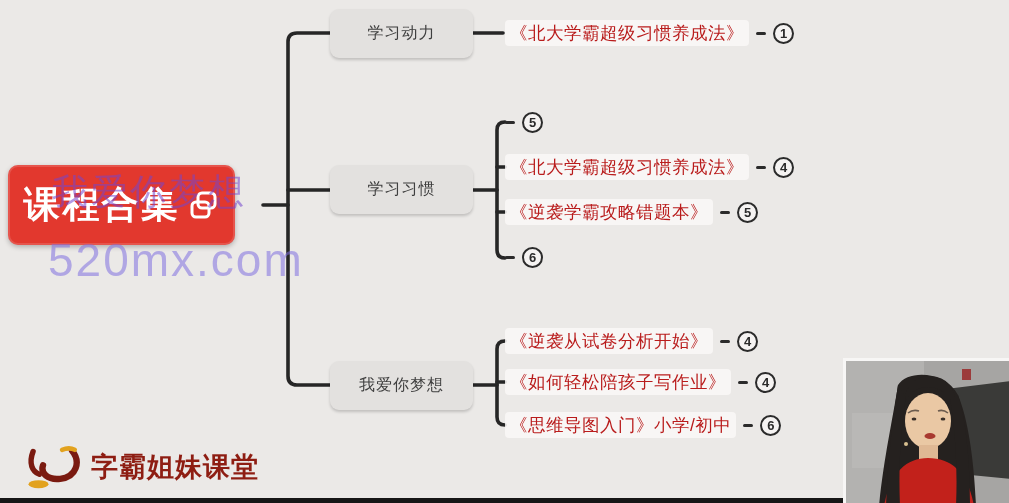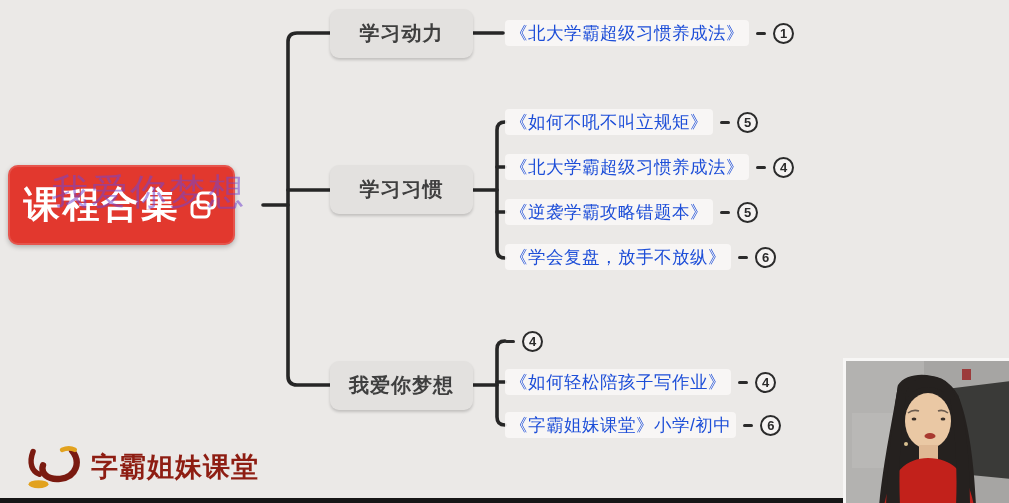--- a/index.html
+++ b/index.html
@@ -14,31 +14,31 @@
     left:8px;top:165px;width:227px;height:80px;z-index:2;
     background:#e2382e;border-radius:10px;
     box-shadow:0 2px 5px rgba(0,0,0,0.25), inset 0 0 0 2px rgba(255,255,255,0.15);
     color:#fff;font-size:37px;font-weight:bold;letter-spacing:2px;
   }
   .root-node .link-ic{margin-left:8px;}
   .branch-node{
     width:143px;height:49px;z-index:2;
     background:#e3e1df;border-radius:9px;
     box-shadow:0 2px 3px rgba(0,0,0,0.18);
-    color:#3f3f3f;font-size:20px;letter-spacing:1px;font-weight:bold;
+    color:#3f3f3f;font-size:16px;letter-spacing:1px;
   }
   .b1{left:330px;top:9px;}
   .b2{left:330px;top:165px;text-align:center;}
   .b3{left:330px;top:361px;}
   .leaf{
     position:absolute;left:505px;height:26px;z-index:2;
     display:flex;align-items:center;gap:7px;white-space:nowrap;
   }
   .leaf-title{
-    font-size:17.5px;color:#1d4ed8;letter-spacing:0.5px;
+    font-size:17.5px;color:#b91c1c;letter-spacing:0.5px;
     background:rgba(250,248,247,0.85);padding:1px 5px;border-radius:4px;
   }
   .dash{display:inline-block;width:10px;height:3px;background:#2b2b2b;border-radius:2px;}
   .count-badge{
     display:inline-flex;align-items:center;justify-content:center;
     width:17px;height:17px;border:2.5px solid #2b2b2b;border-radius:50%;
     background:#f5f3f2;font-size:13px;color:#2b2b2b;font-weight:bold;
   }
   .wm1{
     position:absolute;left:52px;top:168px;z-index:50;
@@ -104,56 +104,56 @@
     <span>我爱你梦想</span>
   </div>
 
   <div class="leaf" style="top:20px">
     <span class="leaf-title">《北大学霸超级习惯养成法》</span>
     <span class="dash"></span>
     <span class="count-badge">1</span>
   </div>
 
   <div class="leaf" style="top:109px">
-    <span class="leaf-title">《如何不吼不叫立规矩》</span>
     <span class="dash"></span>
     <span class="count-badge">5</span>
   </div>
   <div class="leaf" style="top:154px">
     <span class="leaf-title">《北大学霸超级习惯养成法》</span>
     <span class="dash"></span>
     <span class="count-badge">4</span>
   </div>
   <div class="leaf" style="top:199px">
     <span class="leaf-title">《逆袭学霸攻略错题本》</span>
     <span class="dash"></span>
     <span class="count-badge">5</span>
   </div>
   <div class="leaf" style="top:244px">
-    <span class="leaf-title">《学会复盘，放手不放纵》</span>
     <span class="dash"></span>
     <span class="count-badge">6</span>
   </div>
 
   <div class="leaf" style="top:328px">
+    <span class="leaf-title">《逆袭从试卷分析开始》</span>
     <span class="dash"></span>
     <span class="count-badge">4</span>
   </div>
   <div class="leaf" style="top:369px">
     <span class="leaf-title">《如何轻松陪孩子写作业》</span>
     <span class="dash"></span>
     <span class="count-badge">4</span>
   </div>
   <div class="leaf" style="top:412px">
-    <span class="leaf-title">《字霸姐妹课堂》小学/初中</span>
+    <span class="leaf-title">《思维导图入门》小学/初中</span>
     <span class="dash"></span>
     <span class="count-badge">6</span>
   </div>
 
   <div class="wm1">我爱你梦想</div>
+  <div class="wm2">520mx.com</div>
 
   <div class="logo">
     <svg width="58" height="48" viewBox="0 0 64 52">
       <path d="M10 9 C5 22 9 31 17 34" stroke="#7a1a10" stroke-width="6" fill="none" stroke-linecap="round"></path>
       <path d="M53 8 C63 20 58 37 40 39 C26 40.5 18 33 21 24" stroke="#7a1a10" stroke-width="7" fill="none" stroke-linecap="round"></path>
       <ellipse cx="16" cy="45" rx="11" ry="4.5" fill="#e2a21e"></ellipse>
       <path d="M42 7 C47 5 52 5 56 7" stroke="#e2a21e" stroke-width="5" fill="none" stroke-linecap="round"></path>
     </svg>
     <span class="logo-text">字霸姐妹课堂</span>
   </div>

